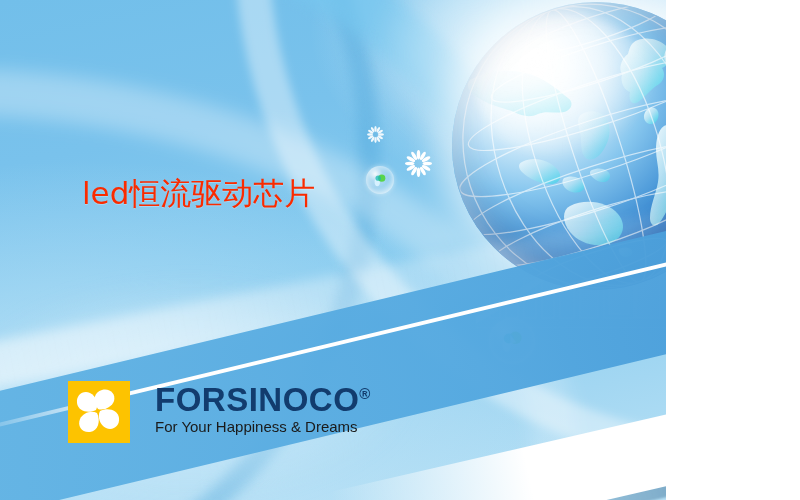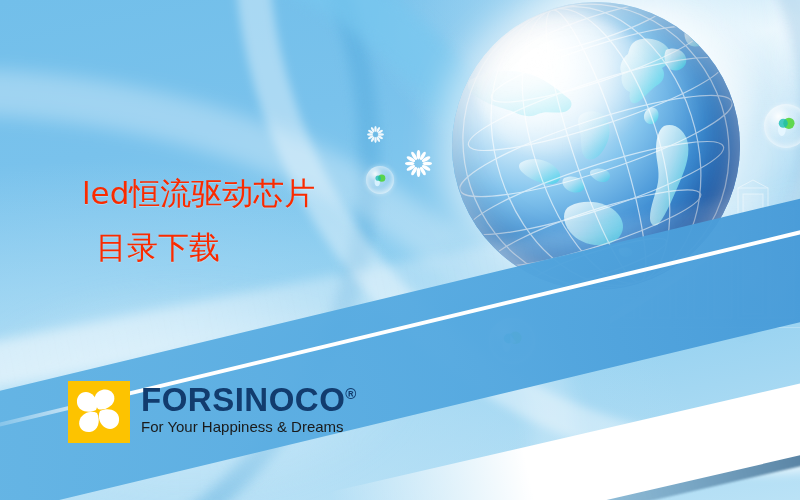--- a/index.html
+++ b/index.html
@@ -2,21 +2,21 @@
 <html><head>
 <meta charset="utf-8">
 <title>Banner</title>
 <style>
   html,body{margin:0;padding:0;background:#ffffff;}
   body{
     font-family:"Liberation Sans","DejaVu Sans",sans-serif;
   }
   #stage{
     position:relative;
-    width:800px;height:500px;
+    width:666px;height:500px;
     overflow:hidden;
     background:#7cc2ec;
   }
   #stage *{box-sizing:border-box;}
 
   
   .bg-base{
     position:absolute;inset:0;
     background:
       radial-gradient(120% 90% at 12% 88%, #bfe4f7 0%, rgba(191,228,247,0) 62%),
@@ -190,21 +190,21 @@
 
   
   .logo{
     position:absolute;left:68px;top:381px;
     display:flex;align-items:flex-start;gap:11px;
   }
   .logo-mark{
     width:62px;height:62px;background:#fdc300;flex:0 0 auto;
     position:relative;
   }
-  .logo-text{padding-top:2px;}
+  .logo-text{padding-top:2px;margin-left:14px;}
   .logo-word{
     font-family:"Liberation Sans","DejaVu Sans",sans-serif;
     font-weight:bold;font-size:33px;letter-spacing:0.5px;
     color:#123c6e;line-height:1.02;white-space:nowrap;
   }
   .logo-word .reg{font-size:15px;vertical-align:super;letter-spacing:0;}
   .logo-tag{
     font-family:"Liberation Sans","DejaVu Sans",sans-serif;
     font-size:15px;color:#1a1a1a;line-height:1.1;
     margin-top:2px;white-space:nowrap;
@@ -407,21 +407,20 @@
 
   <div class="lower-left-wash"></div>
   <div class="band band-pale-top"></div>
   <div class="band band-blue-1"></div>
   <div class="band band-white-thin"></div>
   <div class="band band-steel"></div>
   <div class="band band-white-big"></div>
 
   <div class="headline">
     <span class="l1">led恒流驱动芯片</span>
-    <span class="l2">目录下载</span>
   </div>
 
   <div class="logo">
     <div class="logo-mark">
       <svg width="62" height="62" viewBox="0 0 62 62" xmlns="http://www.w3.org/2000/svg">
         <g fill="#ffffff">
           <path d="M30 28 C24 20 26 11 34 9 C42 7 48 13 46 20 C44 26 36 30 30 28 Z"></path>
           <path d="M32 30 C40 26 50 29 51 37 C52 45 45 50 38 47 C32 44 29 36 32 30 Z"></path>
           <path d="M29 32 C33 40 30 50 22 51 C14 52 9 45 12 38 C15 32 23 29 29 32 Z"></path>
           <path d="M28 29 C20 33 10 30 9 22 C8 14 15 9 22 12 C28 15 31 23 28 29 Z"></path>

